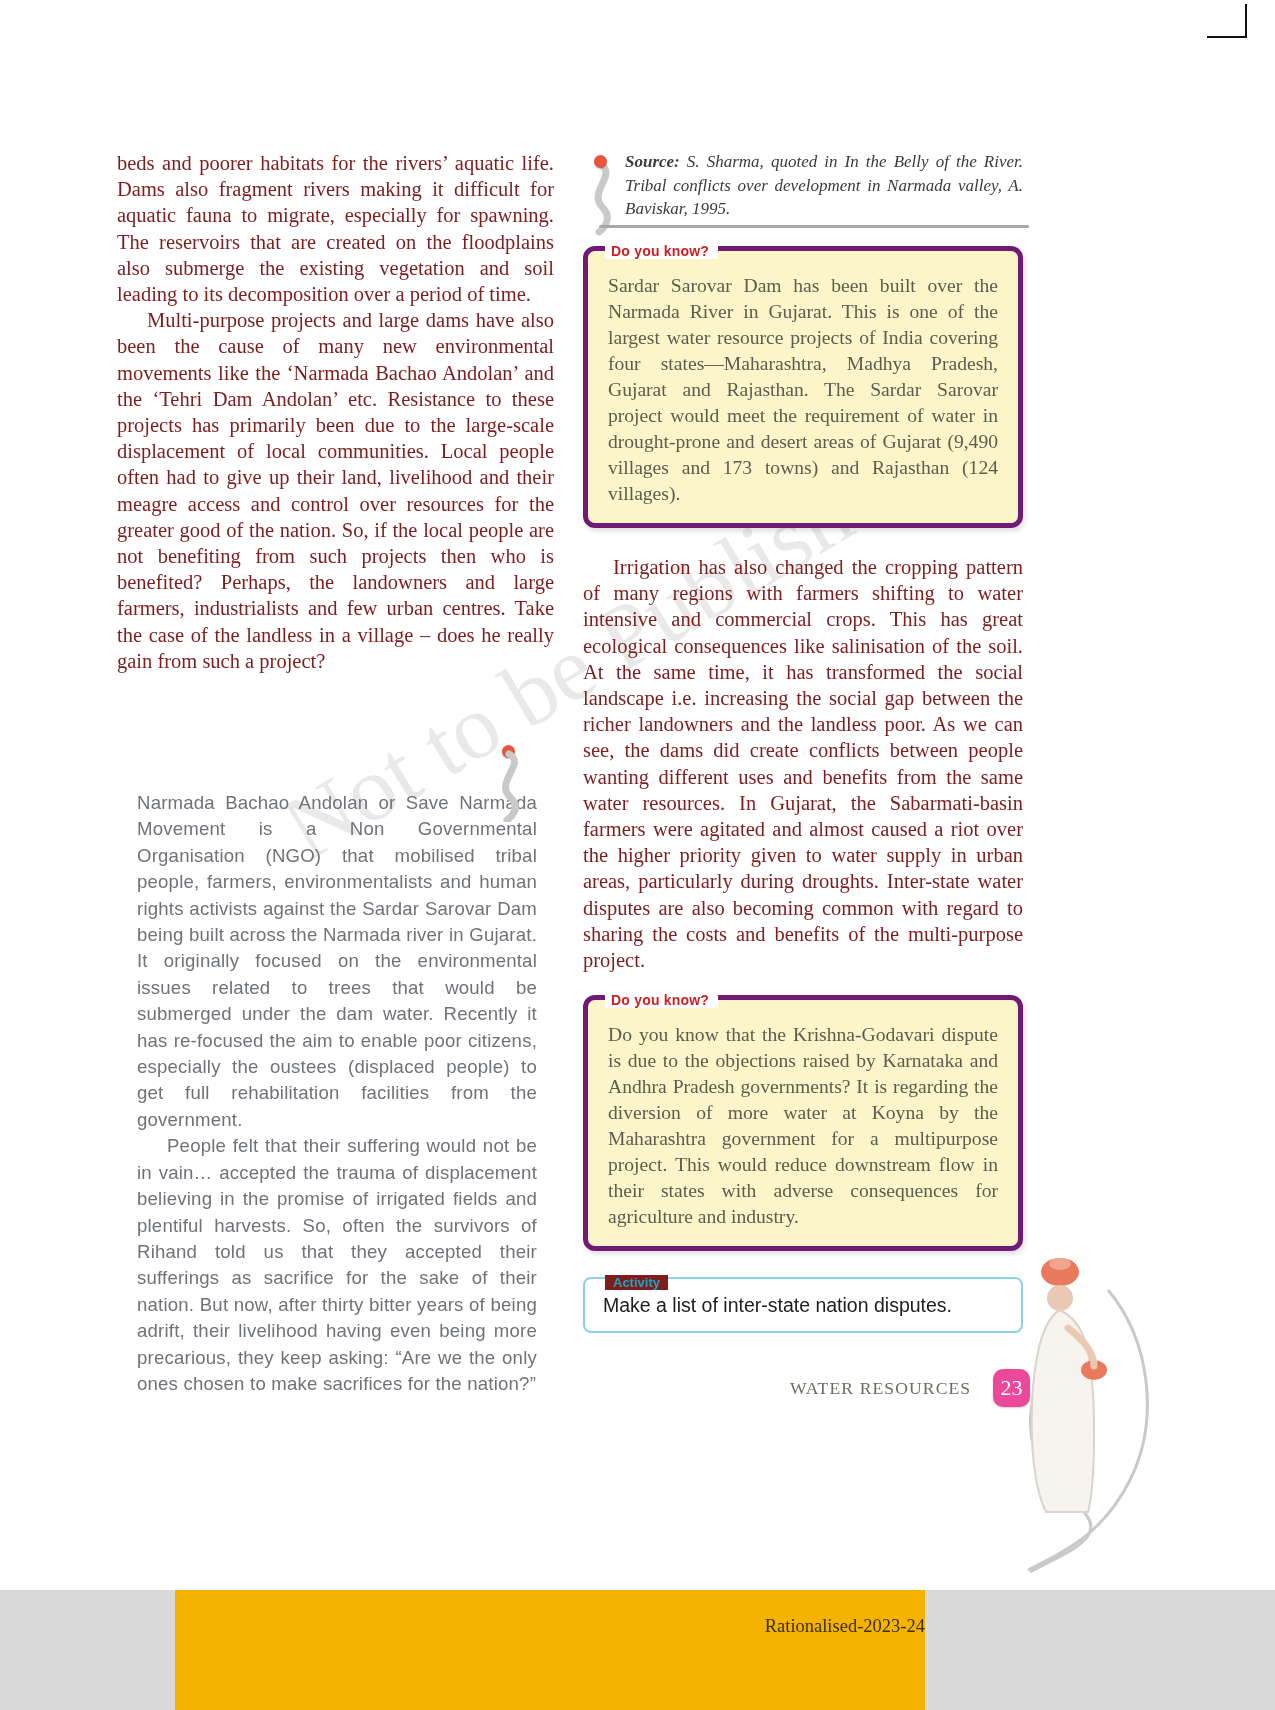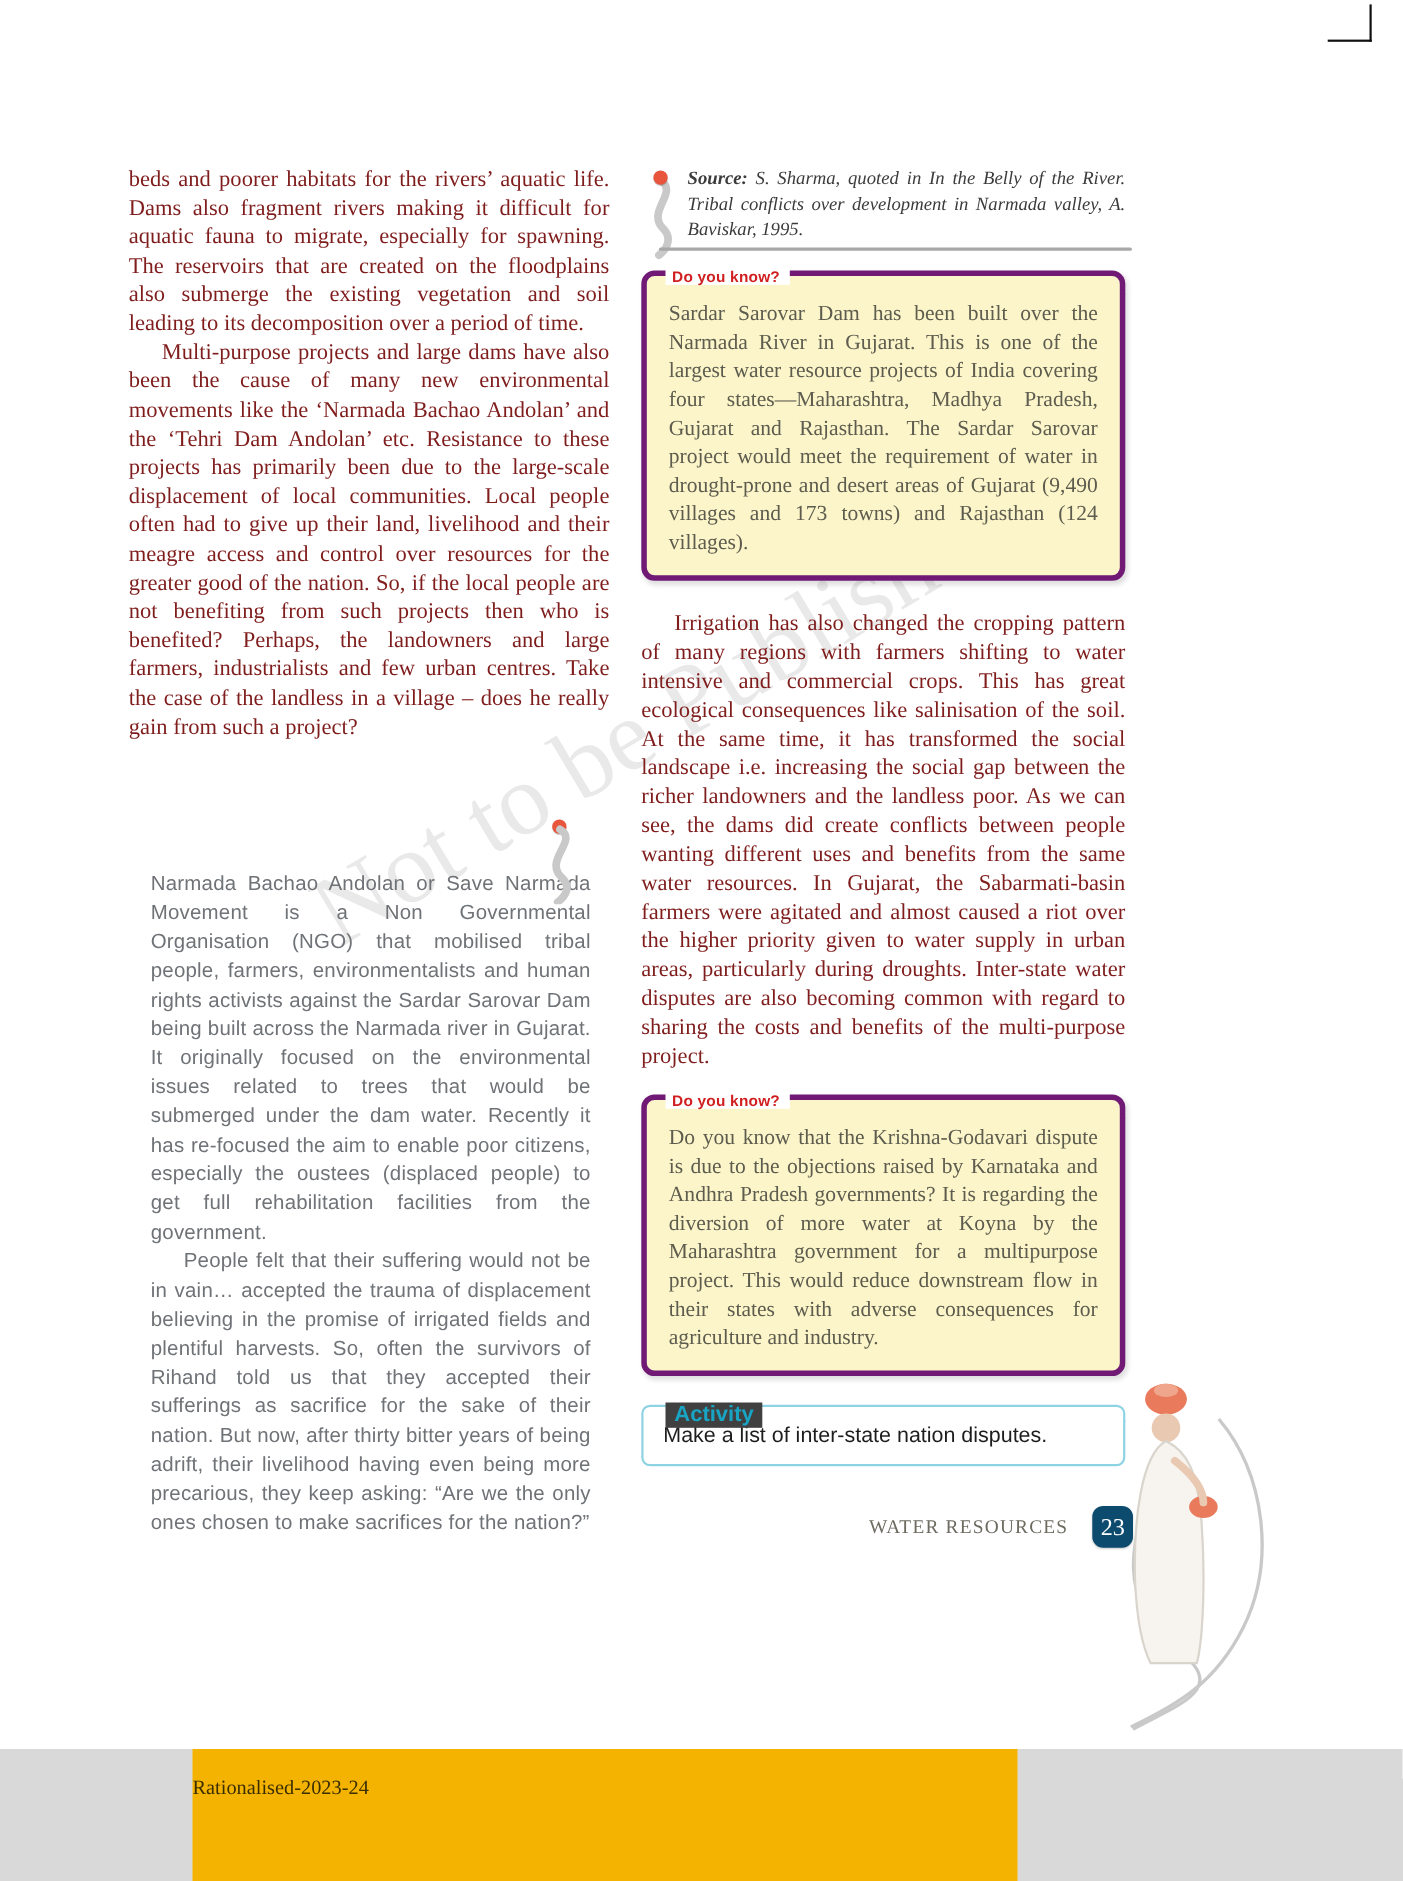--- a/index.html
+++ b/index.html
@@ -162,25 +162,25 @@
     font-size:17.4px;
     line-height:22px;
     font-style:italic;
   }
   .dyk-box p.src b { font-style:normal; font-weight:bold; color:#5d5c4e; }
 
   
   .activity-wrap { position:relative; margin-top:26px; }
   .act-title {
     position:absolute; left:22px; top:-2px;
-    background:#404040; padding:0 8px;
+    background:#7f1d1d; padding:0 8px;
     color:#18a5c4;
     font-family:"Liberation Sans", sans-serif;
     font-weight:bold;
-    font-size:20px;
+    font-size:13px;
     z-index:3;
   }
   .act-line {
     position:absolute; left:22px; right:0; top:14px;
     height:2px; background:#8ed3e4; z-index:1;
   }
   .act-box {
     margin-top:14px;
     border:2px solid #8ed3e4;
     border-radius:8px;
@@ -209,41 +209,41 @@
     font-size:17.6px;
     letter-spacing:1.1px;
     color:#6d6a60;
     font-variant:small-caps;
     text-transform:uppercase;
     margin-right:22px;
     white-space:nowrap;
   }
   .pagebadge {
     width:56px; height:38px;
-    background:#0c4a6e;
+    background:#ec4899;
     border-radius:10px 10px 10px 10px;
     color:#ffffff;
     font-family:"Liberation Serif", serif;
     font-size:22px;
     display:flex; align-items:center; justify-content:center;
     box-shadow:0 1px 2px rgba(0,0,0,0.2);
   }
 
   
   .mascot { position:absolute; left:1010px; top:1250px; width:170px; height:330px; z-index:6; }
 
   
   .bottom-bar {
     position:absolute; left:0; bottom:0; width:1275px; height:120px;
     background:#d9d9d9;
   }
   .bottom-yellow {
     position:absolute; left:175px; bottom:0; width:750px; height:120px;
     background:#f5b301;
-    display:flex; align-items:flex-start; justify-content:flex-start;
+    display:flex; align-items:flex-start; justify-content:flex-end;
     padding-top:26px;
   }
   .bottom-yellow span {
     font-family:"Liberation Serif", serif;
     font-size:18.5px;
     color:#3b2f00;
   }
 </style>
 </head>
 <body>

